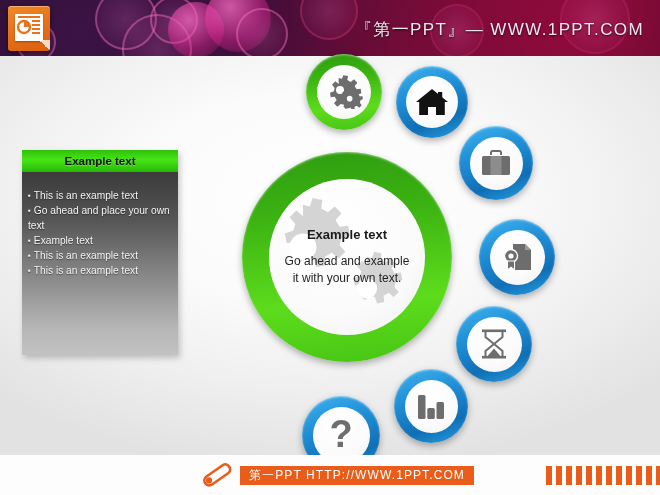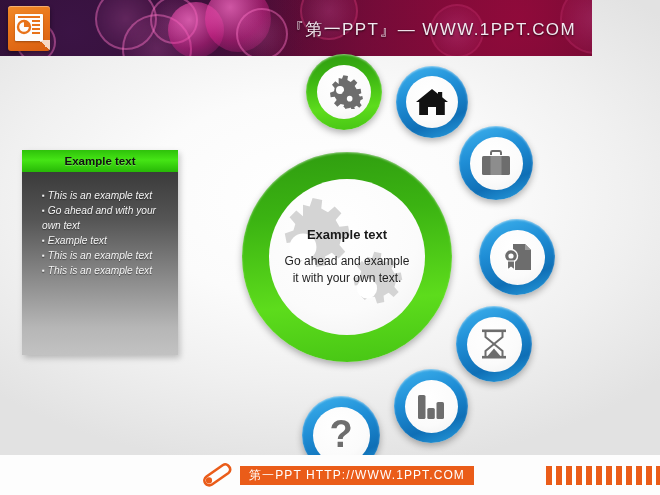--- a/index.html
+++ b/index.html
@@ -13,21 +13,21 @@
     position: relative;
     width: 660px; height: 495px;
     overflow: hidden;
     background:
       radial-gradient(ellipse 70% 55% at 48% 40%, #ffffff 0%, #fbfbfb 38%, #f0f0f0 68%, #e2e2e2 100%);
   }
 
   
   #header {
     position: absolute; left: 0; top: 0;
-    width: 592px; height: 56px;
+    width: 660px; height: 56px;
     overflow: hidden;
     background:
       radial-gradient(circle at 12% 55%, rgba(60,20,70,.95) 0%, rgba(25,8,30,0) 45%),
       radial-gradient(circle at 88% 30%, rgba(150,10,60,.85) 0%, rgba(80,5,35,0) 55%),
       linear-gradient(105deg, #1d0a22 0%, #3a0d33 30%, #5d0c36 62%, #6b0b33 85%, #4a0a28 100%);
   }
   .bokeh {
     position: absolute;
     border-radius: 50%;
     pointer-events: none;
@@ -84,22 +84,21 @@
     background: linear-gradient(180deg, #2ec10a 0%, #45e515 45%, #27b806 100%);
     color: #111;
     font-size: 11.5px;
     font-weight: bold;
     display: flex; align-items: center; justify-content: center;
     text-shadow: 0 1px 0 rgba(255,255,255,.25);
   }
   #textbox-body {
     height: 183px;
     background: linear-gradient(180deg, #3b3b3b 0%, #555555 26%, #8d8d8d 60%, #b6b6b6 85%, #c2c2c2 100%);
-    padding: 16px 6px 6px 20px;
-    font-style: italic;
+    padding: 16px 6px 6px 6px;
   }
   #textbox-body ul { list-style: none; }
   #textbox-body li {
     color: #f4f4f4;
     font-size: 10.2px;
     line-height: 15px;
     text-shadow: 0 1px 1px rgba(0,0,0,.45);
   }
   #textbox-body li::before {
     content: "\25AA";
@@ -239,21 +238,21 @@
     </div>
 
     <div id="hdr-text">『第一PPT』— WWW.1PPT.COM</div>
   </div>
 
   <div id="textbox">
     <div id="textbox-header">Example text</div>
     <div id="textbox-body">
       <ul>
         <li>This is an example text</li>
-        <li>Go ahead and with your own text</li>
+        <li>Go ahead and place your own text</li>
         <li>Example text</li>
         <li>This is an example text</li>
         <li>This is an example text</li>
       </ul>
     </div>
   </div>
 
   <div id="center-node" class="node ring-green">
     <div class="inner">
       <svg class="bg-gear" style="left:-14px; top:18px;" width="96" height="96" viewBox="0 0 100 100">

